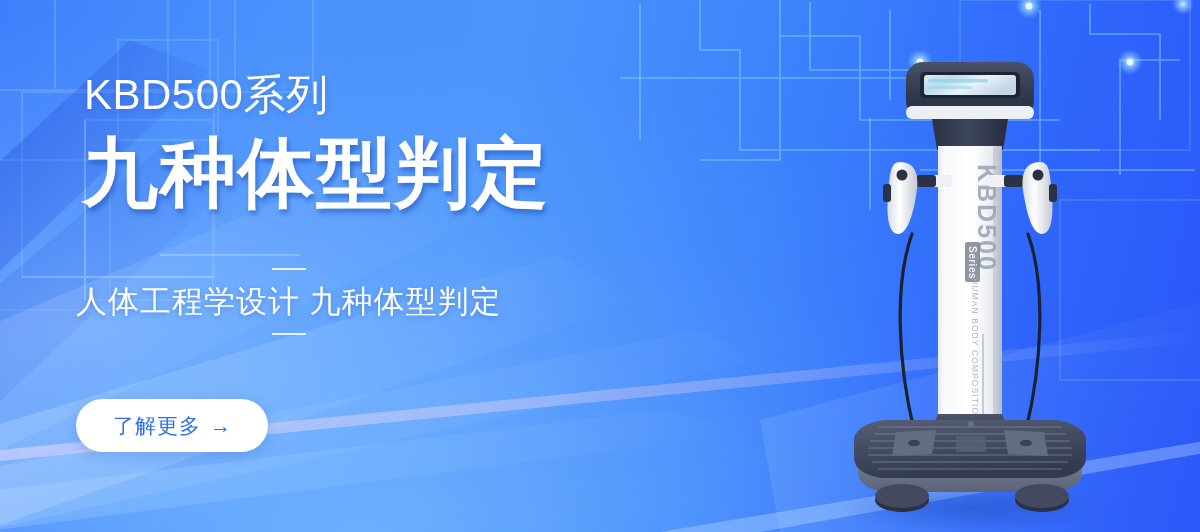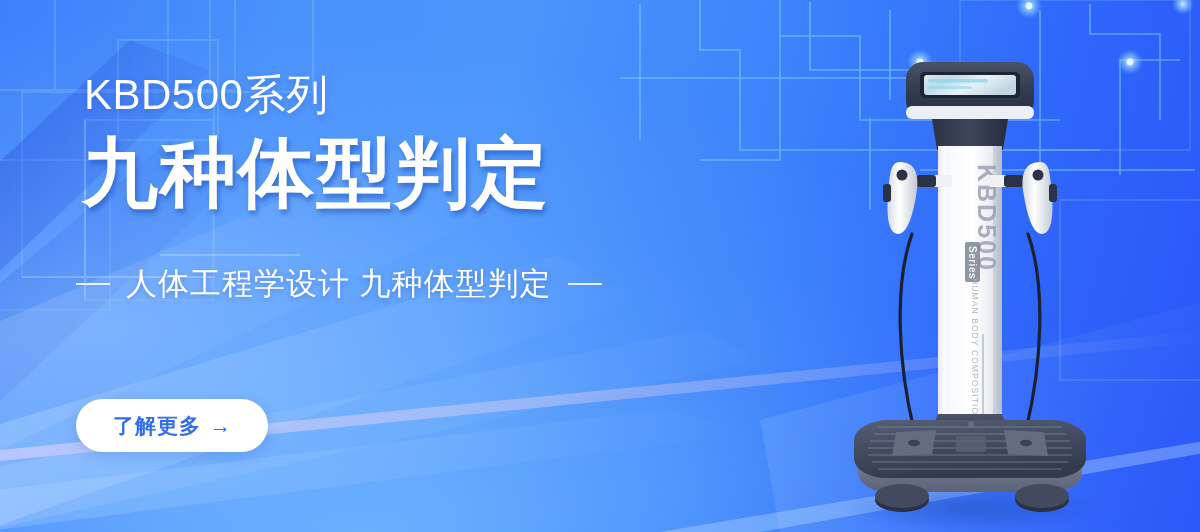--- a/index.html
+++ b/index.html
@@ -31,41 +31,42 @@
   .headline{
     position:absolute; left:82px; top:135px;
     font-size:76px; line-height:1; color:#ffffff;
     font-weight:700; letter-spacing:2px; white-space:nowrap;
     text-shadow:2px 4px 5px rgba(26,74,178,0.55);
   }
   .subline{
     position:absolute; left:76px; top:268px;
     display:flex; align-items:center; gap:16px;
     white-space:nowrap;
+    flex-direction:column;
   }
   .subline .dash{
     display:block; width:34px; height:2px;
     background:rgba(255,255,255,0.85);
   }
   .subline .txt{
     font-size:31px; line-height:1; color:#ffffff; font-weight:400;
     letter-spacing:1px;
     text-shadow:0 2px 5px rgba(20,60,160,0.30);
   }
 
   .cta{
     position:absolute; left:76px; top:399px;
     width:192px; height:53px; border-radius:27px;
     background:#ffffff;
     display:flex; align-items:center; justify-content:center;
     box-shadow:0 4px 14px rgba(20,60,160,0.18);
     cursor:pointer;
   }
   .cta .cta-label{
-    font-size:21px; color:#2f6ef0; font-weight:700; letter-spacing:1px;
+    font-size:21px; color:#2f6ef0; font-weight:400; letter-spacing:1px;
   }
   .cta .cta-arrow{
     font-size:21px; color:#2f6ef0; margin-left:9px; line-height:1;
   }
 
   
   .device{ position:absolute; left:820px; top:34px; width:300px; height:498px; }
   .device svg{ display:block; }
 </style>
 </head>

